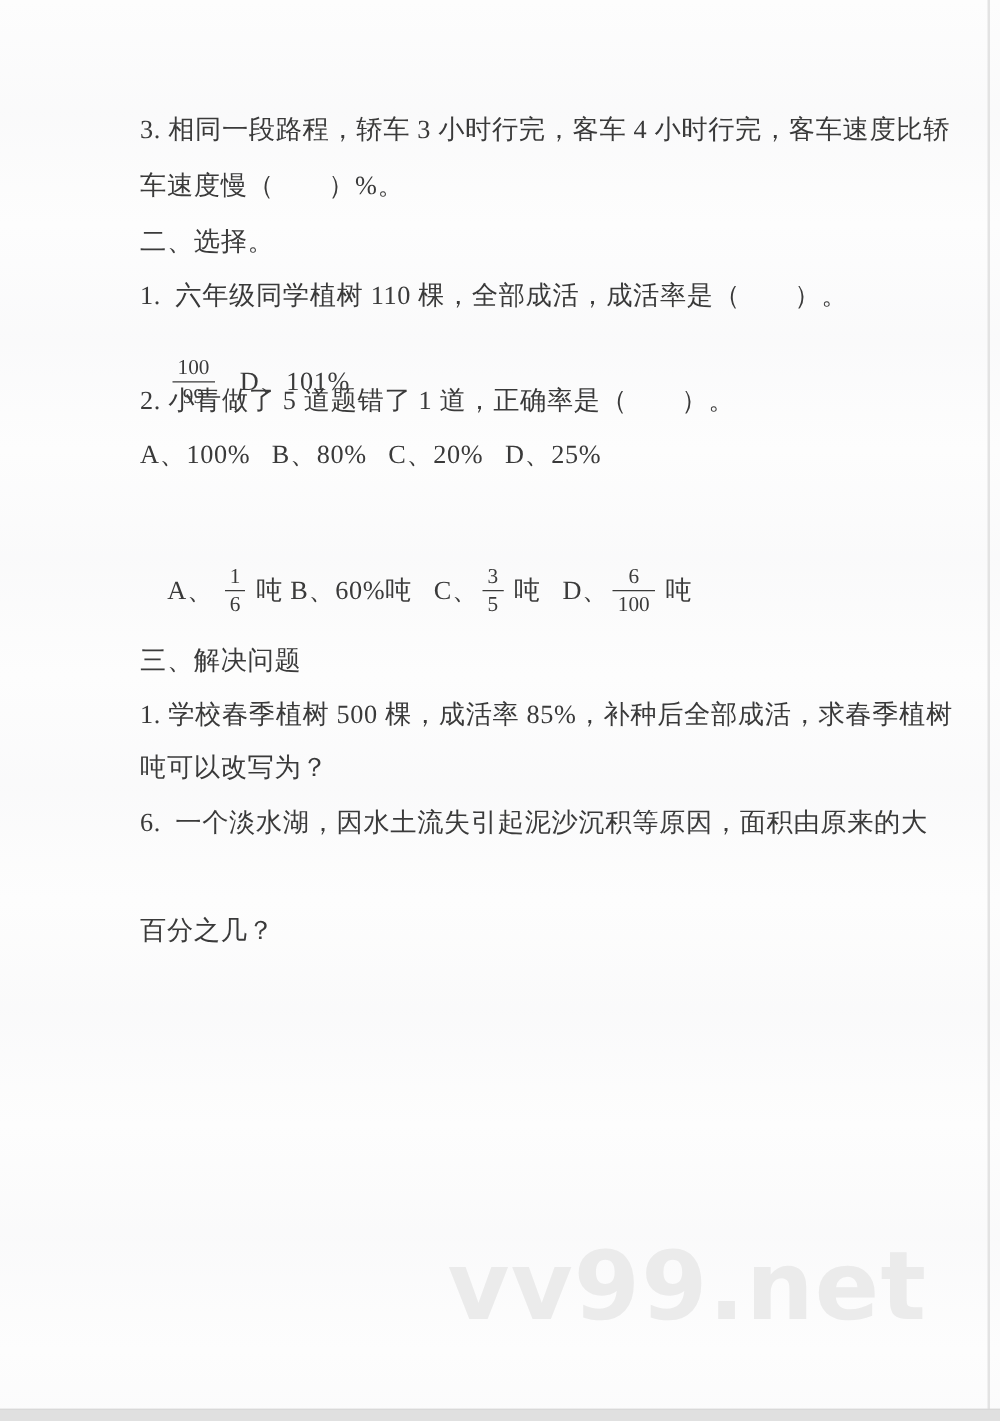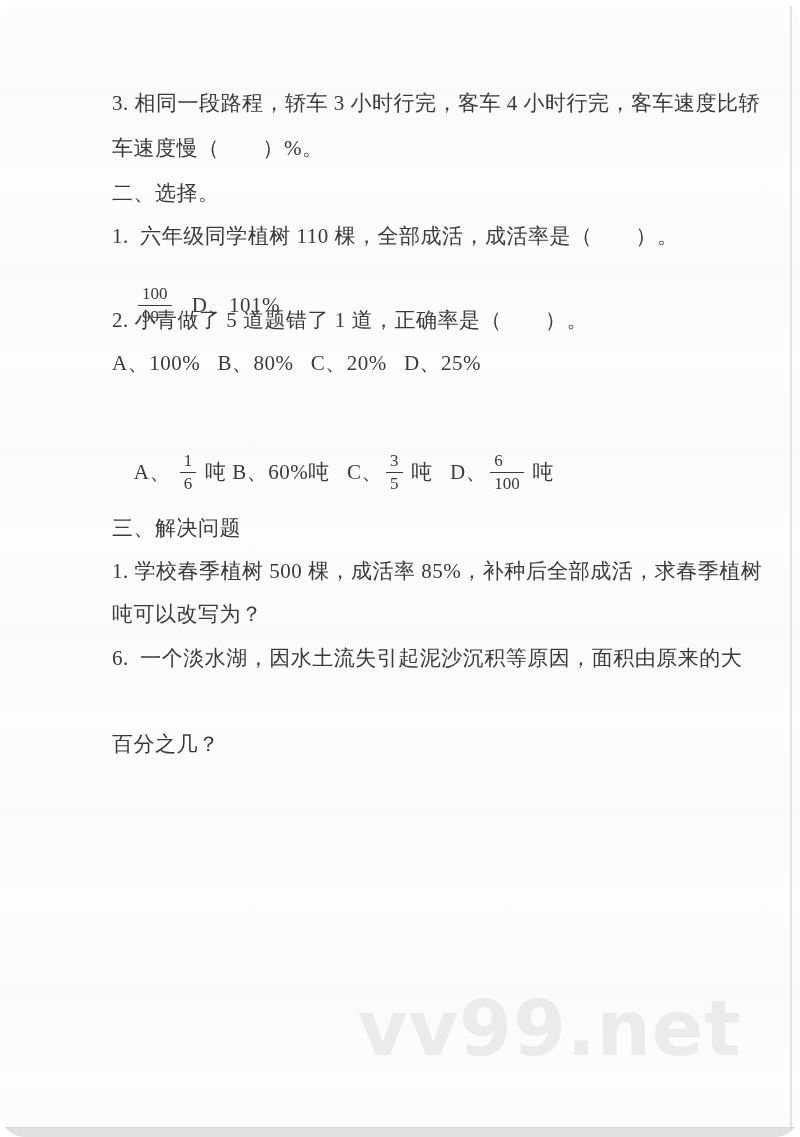--- a/index.html
+++ b/index.html
@@ -2,21 +2,20 @@
 <html><head>
 <meta charset="utf-8">
 <style>
   html,body{margin:0;padding:0;background:#ffffff;}
   .page{
     position:relative;
     width:800px;height:1137px;
     background:#fdfdfd;
     overflow:hidden;
     font-family:"Liberation Serif","DejaVu Serif",serif;
-    border-radius:25px;
   }
   
   .page::before{
     content:"";
     position:absolute;inset:0;
     background:repeating-linear-gradient(
       to bottom,
       rgba(250,250,250,0.0) 0px,
       rgba(244,244,246,0.35) 90px,
       rgba(250,250,250,0.0) 180px);
@@ -28,20 +27,21 @@
     white-space:pre;
     font-size:21px;
     line-height:26px;
     color:#3a3a3a;
     letter-spacing:0.5px;
   }
   .seg{white-space:pre;}
   .frac{
     display:inline-block;
     vertical-align:middle;
+    text-align:center;
     font-size:17px;
     line-height:1.05;
     letter-spacing:0;
     position:relative;
     top:-2px;
     margin:0 3px;
   }
   .frac .num{display:block;padding:0 4px 2px;border-bottom:1.5px solid #3a3a3a;}
   .frac .den{display:block;padding:2px 4px 0;}
   .watermark{

